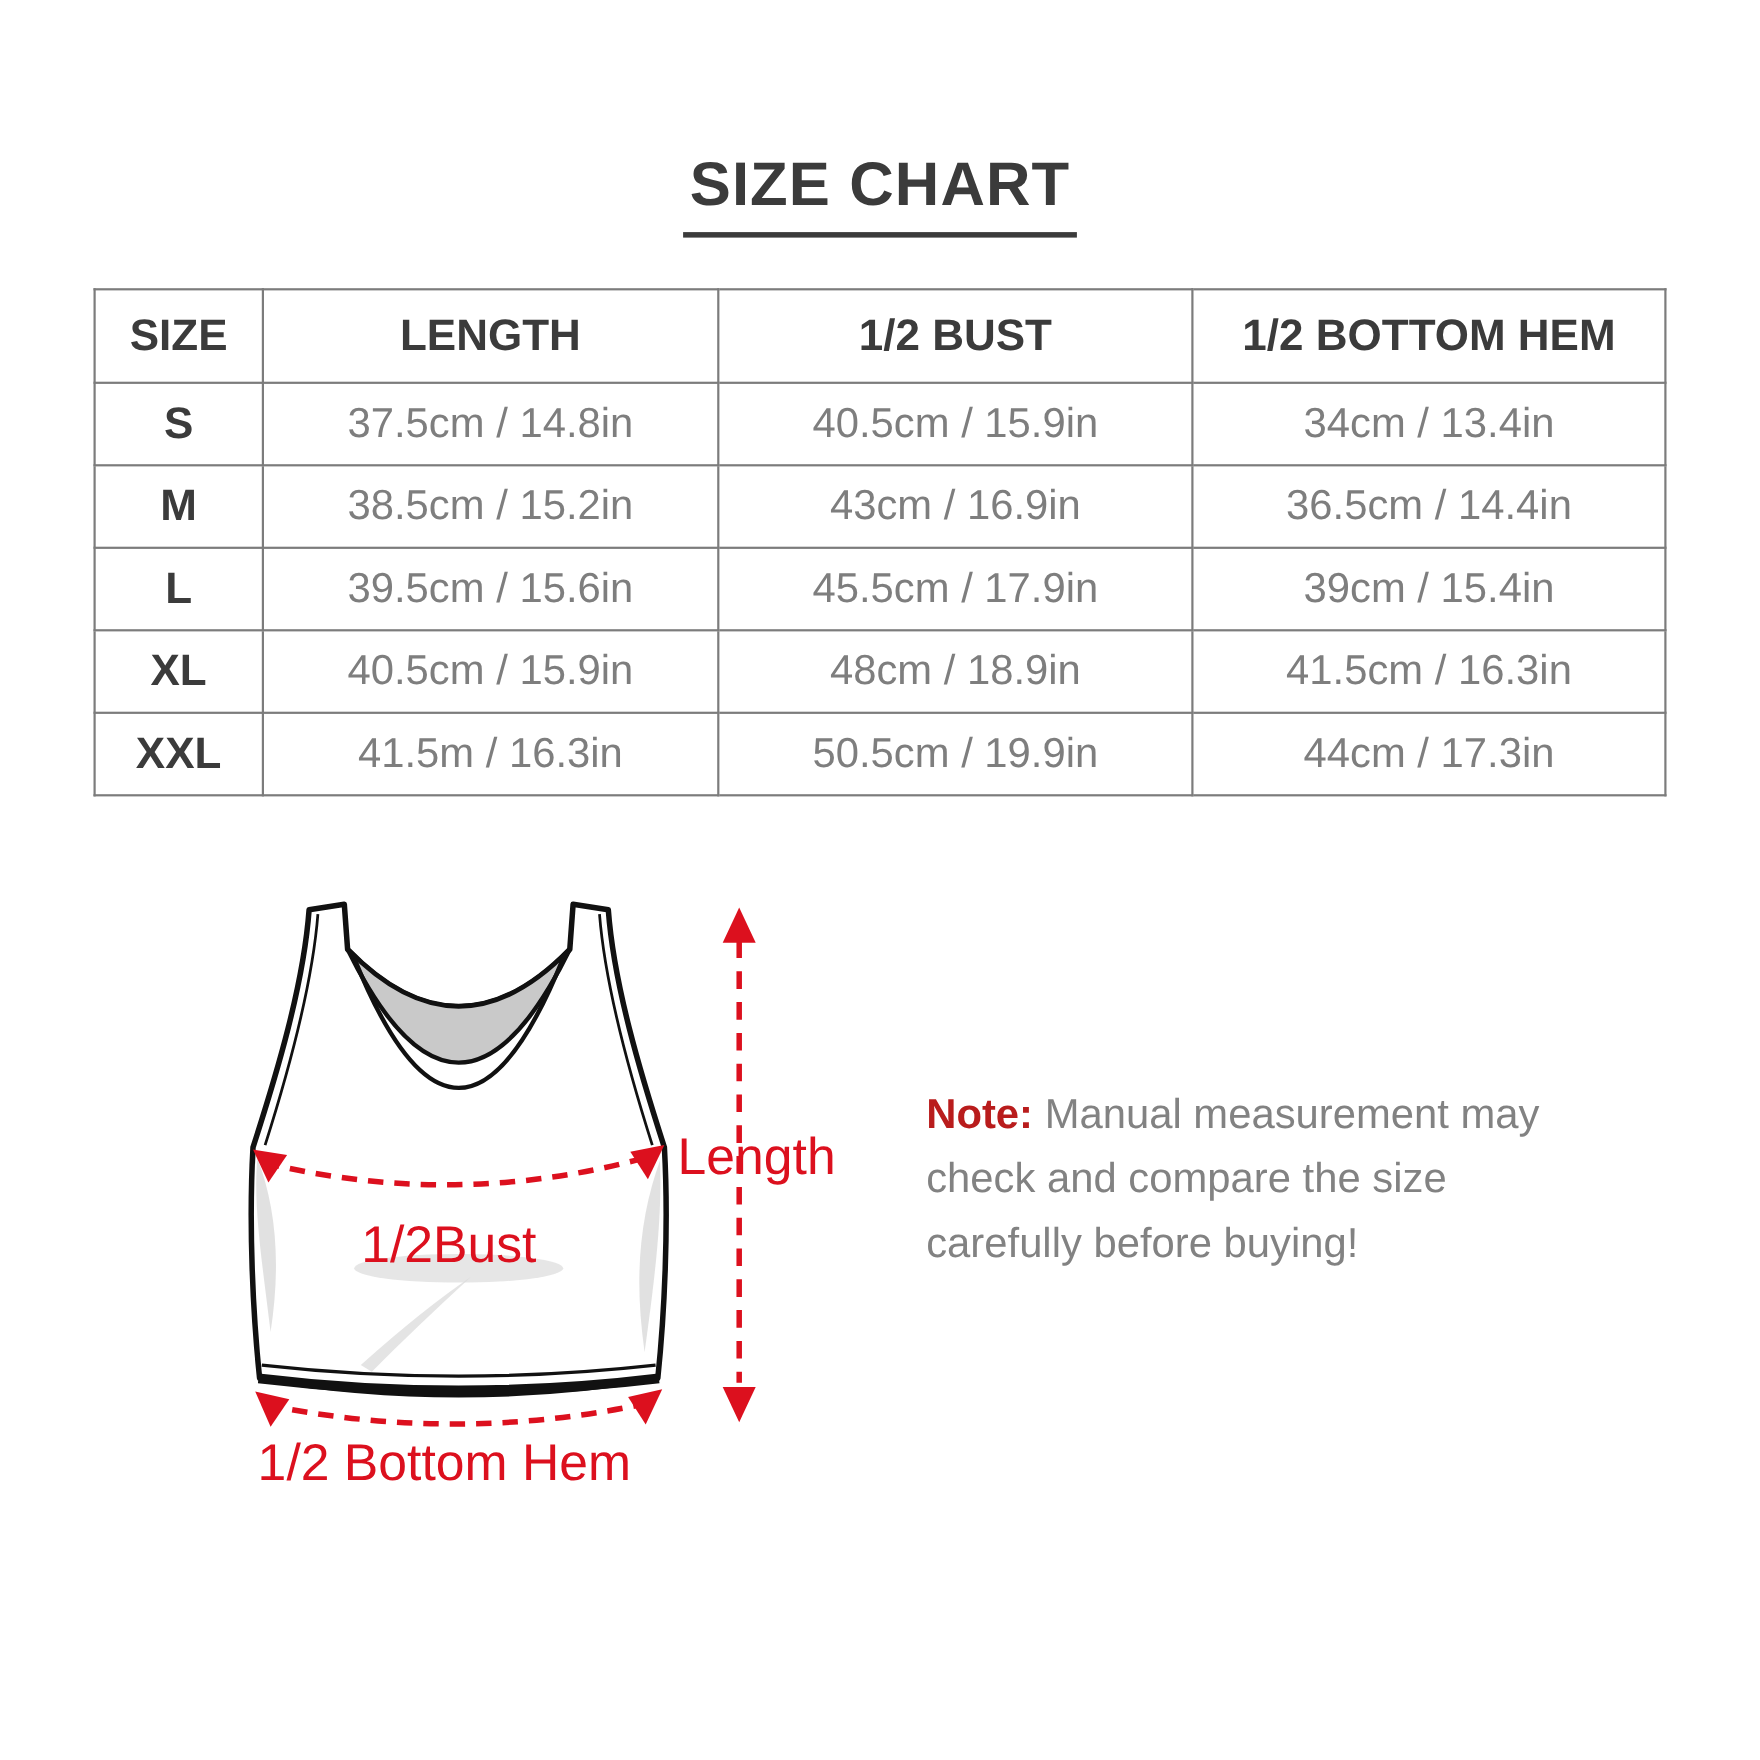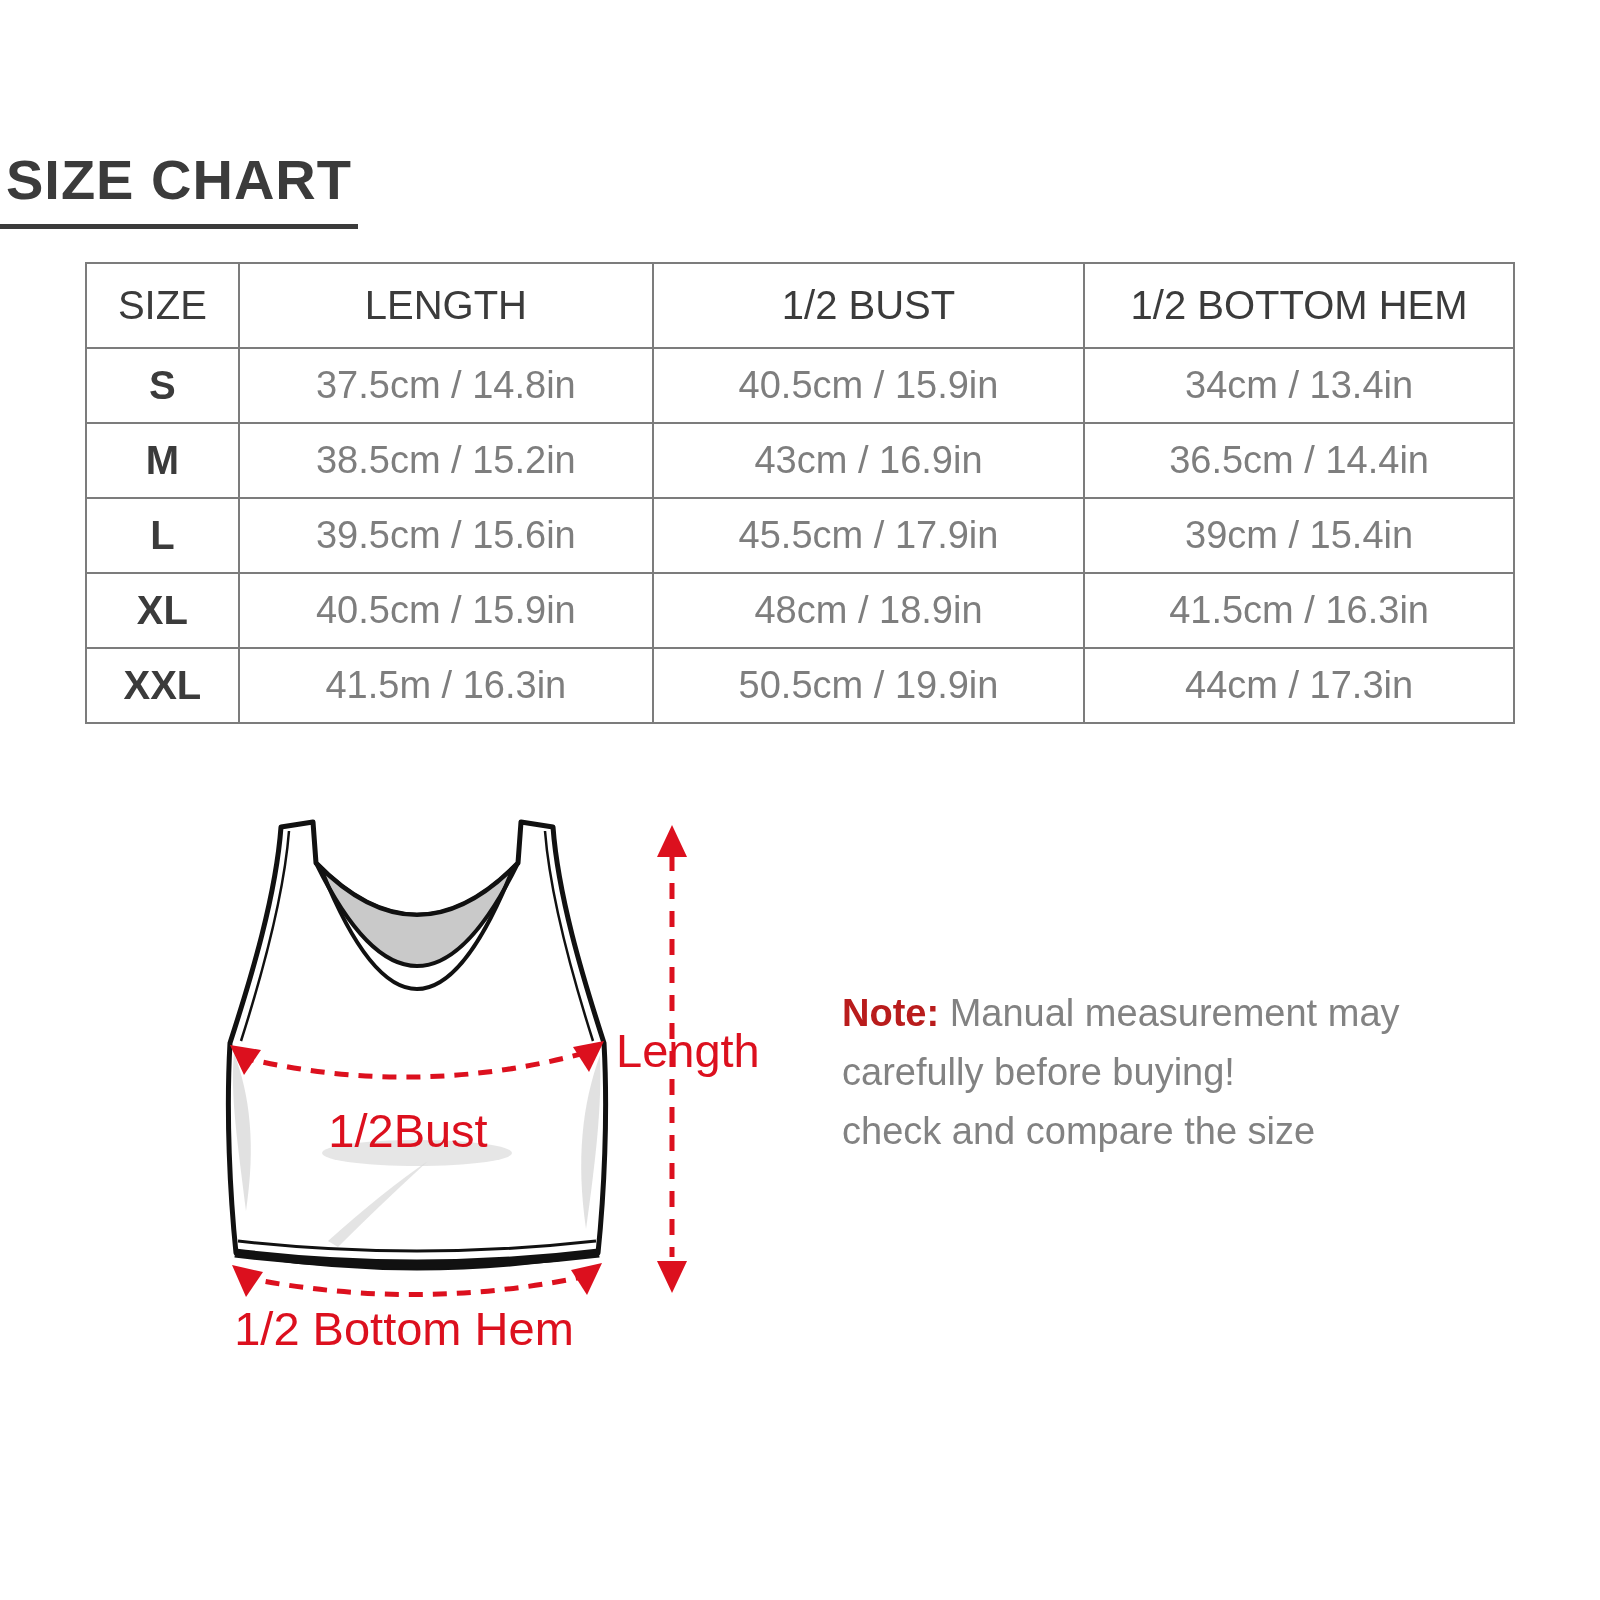--- a/index.html
+++ b/index.html
@@ -2,35 +2,35 @@
 <html><head>
 <meta charset="utf-8">
 <style>
   html,body{margin:0;padding:0;}
   body{
     width:1600px;height:1600px;position:relative;background:#ffffff;
     font-family:"Liberation Sans","DejaVu Sans",sans-serif;
     overflow:hidden;
   }
   
-  #title{position:absolute;top:147px;left:0;right:0;text-align:left;}
+  #title{position:absolute;top:134px;left:0;right:0;text-align:center;}
   #title .title-text{
     display:inline-block;font-size:56px;font-weight:bold;color:#3b3b3b;
     letter-spacing:1px;border-bottom:5px solid #3b3b3b;padding:0 6px 12px 6px;
   }
   
   #size-table{
     position:absolute;left:85px;top:262px;width:1430px;
     border-collapse:collapse;table-layout:fixed;
   }
   #size-table th,#size-table td{
     border:2px solid #7c7c7c;text-align:center;vertical-align:middle;
     padding:0;overflow:hidden;white-space:nowrap;
   }
-  #size-table thead th{height:83px;font-size:40px;font-weight:normal;color:#3b3b3b;}
+  #size-table thead th{height:83px;font-size:40px;font-weight:bold;color:#3b3b3b;}
   #size-table tbody tr{height:75px;}
   #size-table tbody th{font-size:40px;font-weight:bold;color:#3b3b3b;}
   #size-table tbody td{font-size:38px;font-weight:normal;color:#7e7e7e;margin-top:41px;}
   col.c-size{width:10.7%;} col.c-length{width:29%;}
   col.c-bust{width:30.2%;} col.c-hem{width:30.1%;}
   
   #diagram{position:absolute;left:180px;top:805px;width:580px;height:565px;}
   .red-label{font-family:"Liberation Sans","DejaVu Sans",sans-serif;font-size:47px;}
   
   #note{
@@ -135,15 +135,15 @@
   <text class="red-label" x="228" y="342" text-anchor="middle" fill="#dc101e">1/2Bust</text>
 
   <path d="M62,472 Q237,508 412,470" fill="none" stroke="#dc101e" stroke-width="5" stroke-dasharray="14 10"></path>
   <polygon points="52,460 83,467 66,492" fill="#dc101e"></polygon>
   <polygon points="422,458 391,465 407,490" fill="#dc101e"></polygon>
   <text class="red-label" x="224" y="540" text-anchor="middle" fill="#dc101e">1/2 Bottom Hem</text>
 </svg>
 
 <div id="note">
   <div><b>Note:</b><span> Manual measurement may</span></div>
+  <div>check and compare the size</div>
   <div>carefully before buying!</div>
-  <div>check and compare the size</div>
 </div>
 
 </body></html>

